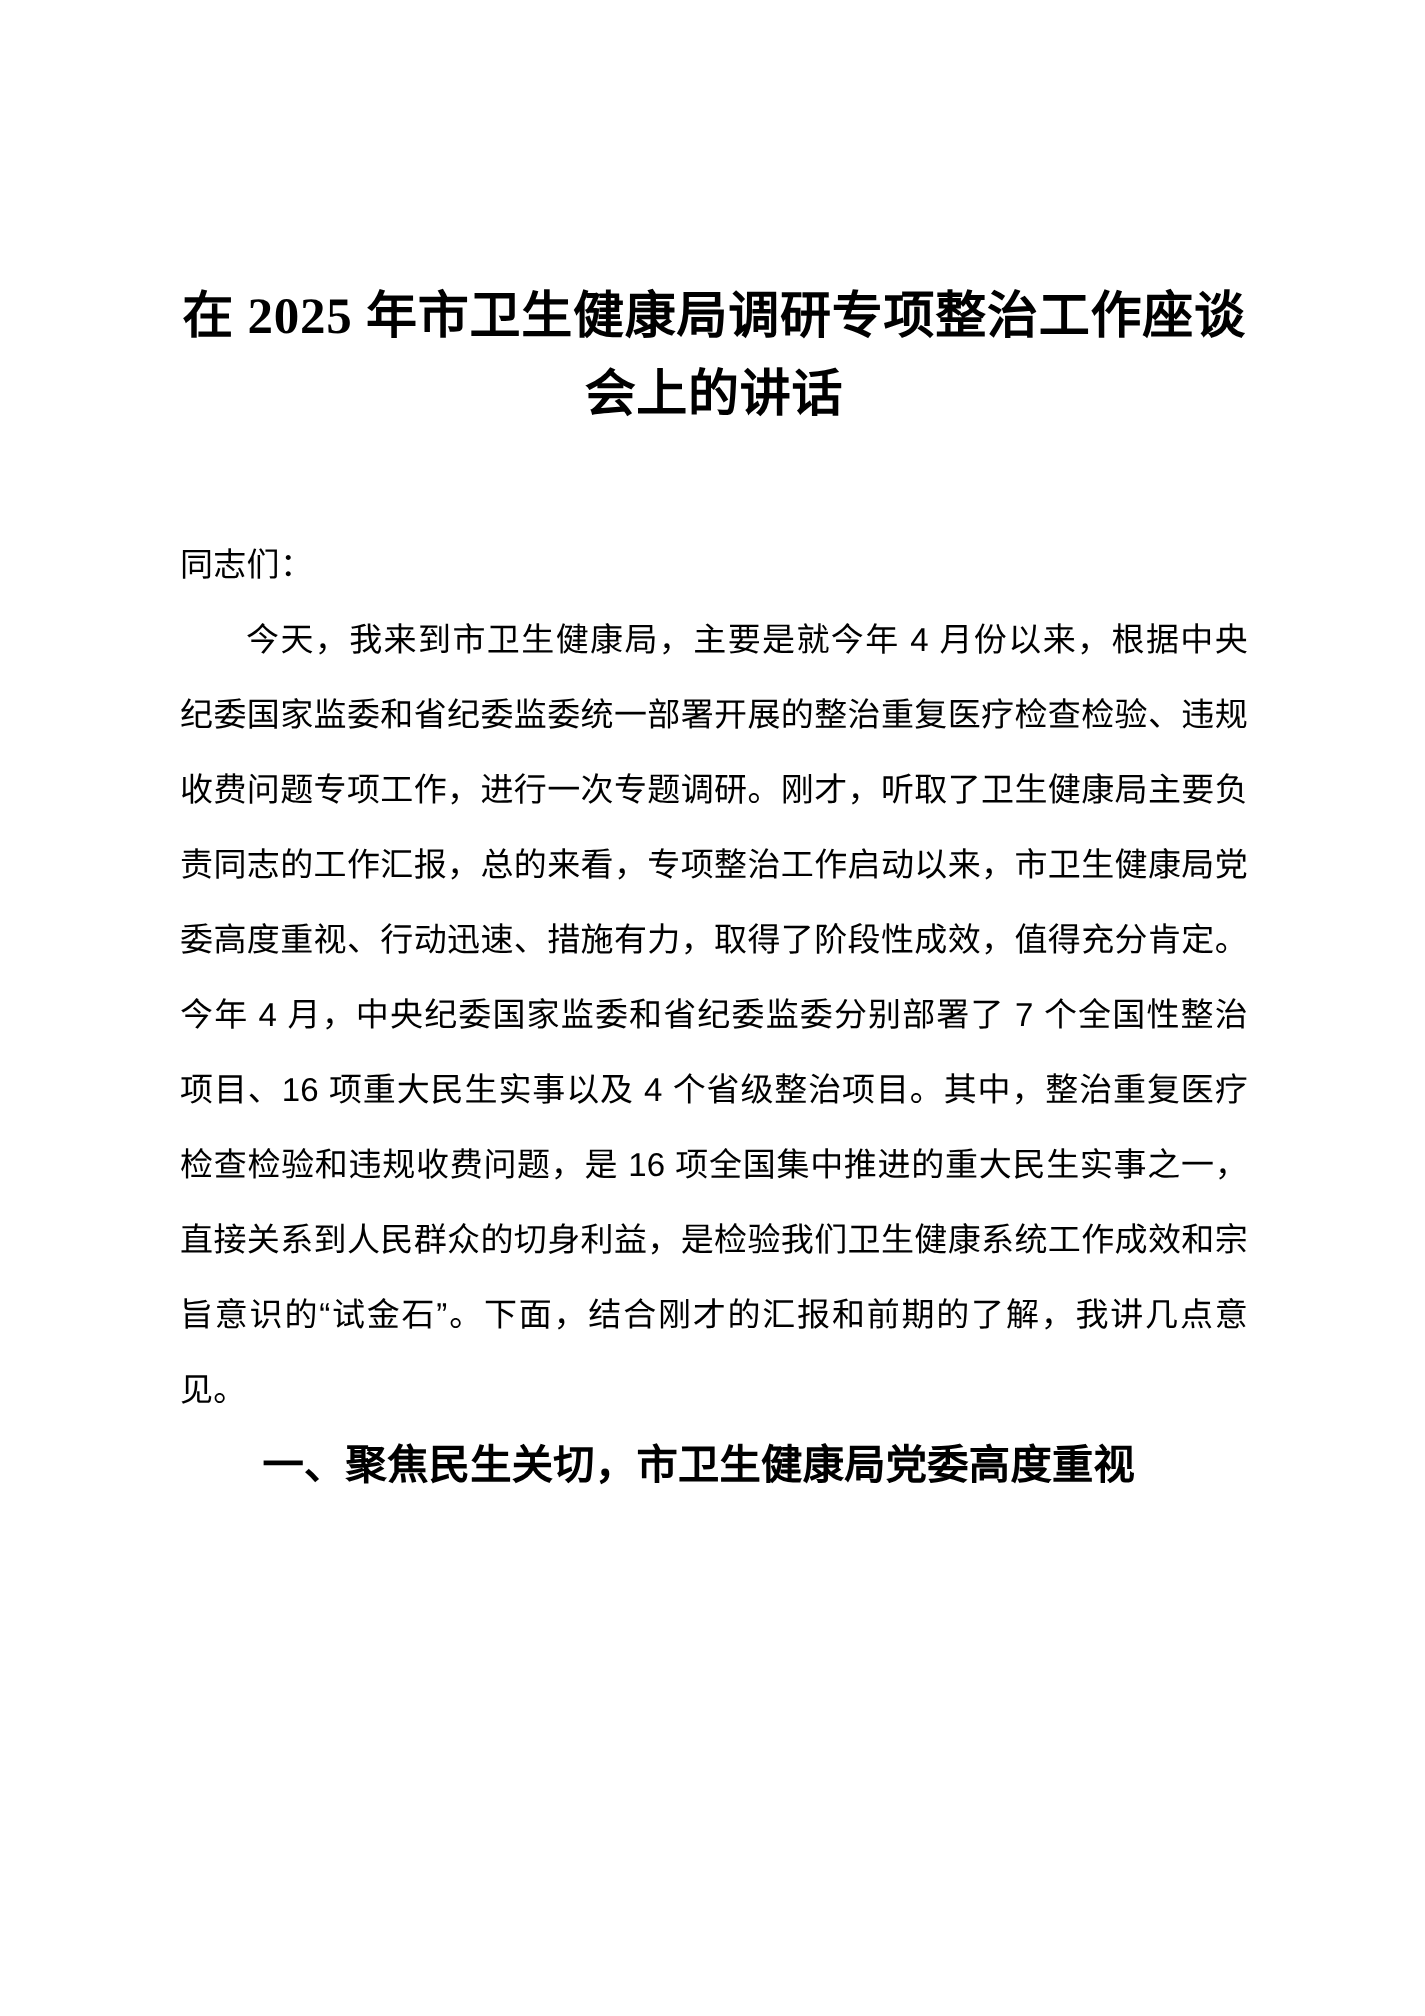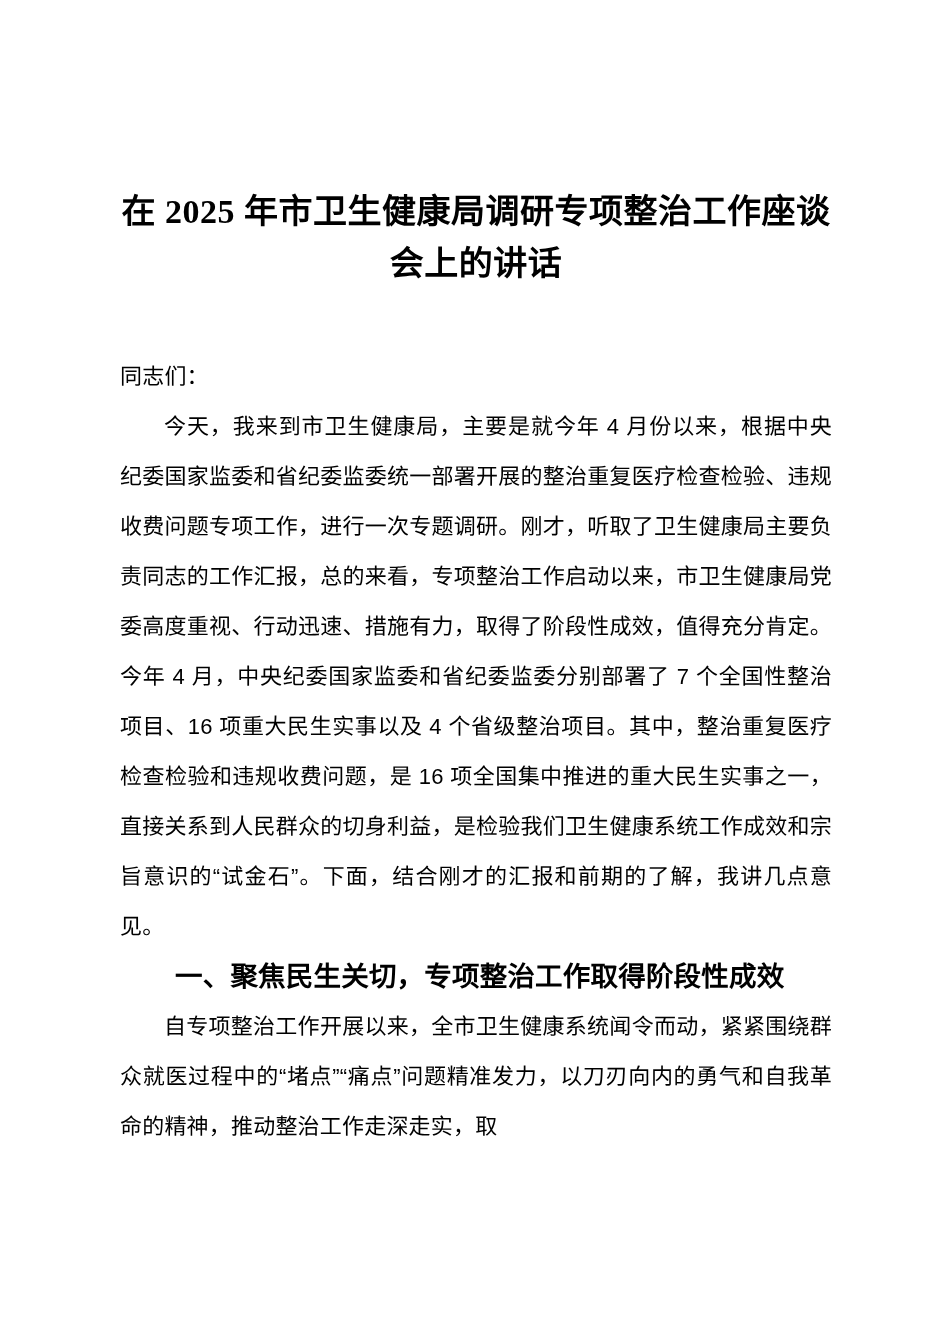--- a/index.html
+++ b/index.html
@@ -90,18 +90,17 @@
   <div class="doc-body">
 
     <h1 class="doc-title">在 2025 年市卫生健康局调研专项整治工作座谈会上的讲话</h1>
 
     <p class="para salutation">同志们：</p>
 
     <p class="para indent">今天，我来到市卫生健康局，主要是就今年 4 月份以来，根据中央纪委国家监委和省纪委监委统一部署开展的整治重复医疗检查检验、违规收费问题专项工作，进行一次专题调研。刚才，听取了卫生健康局主要负责同志的工作汇报，总的来看，专项整治工作启动以来，市卫生健康局党委高度重视、行动迅速、措施有力，取得了阶段性成效，值得充分肯定。今年 4 月，中央纪委国家监委和省纪委监委分别部署了 7 个全国性整治项目、16 项重大民生实事以及 4 个省级整治项目。其中，整治重复医疗检查检验和违规收费问题，是 16 项全国集中推进的重大民生实事之一，直接关系到人民群众的切身利益，是检验我们卫生健康系统工作成效和宗旨意识的“试金石”。下面，结合刚才的汇报和前期的了解，我讲几点意见。</p>
 
     <div class="spacer-after-intro"></div>
 
-    <h2 class="section-heading">一、聚焦民生关切，专项整治工作取得阶段性成效</h2>
+    <h2 class="section-heading">一、聚焦民生关切，市卫生健康局党委高度重视</h2>
 
-    <p class="para indent">自专项整治工作开展以来，全市卫生健康系统闻令而动，紧紧围绕群众就医过程中的“堵点”“痛点”问题精准发力，以刀刃向内的勇气和自我革命的精神，推动整治工作走深走实，取</p>
 
   </div>
 </div>
 
 </body></html>

